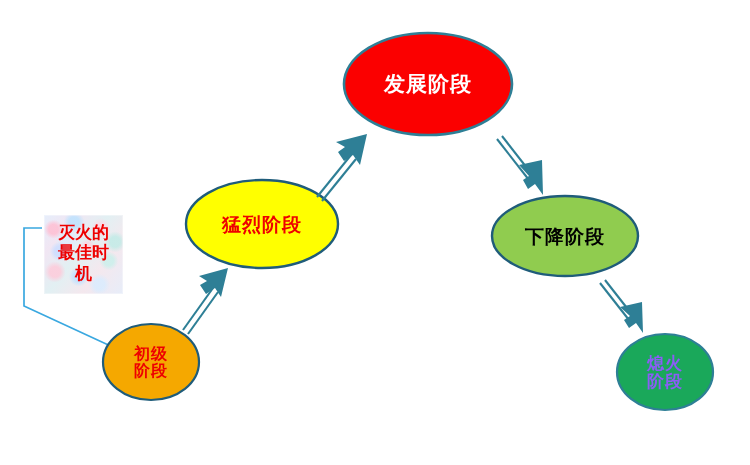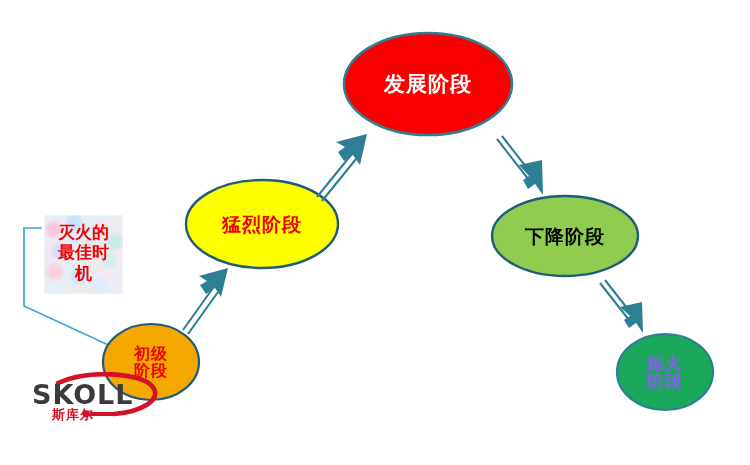--- a/index.html
+++ b/index.html
@@ -151,28 +151,14 @@
 
   <div class="node-label" style="left:617px; top:334px; width:96px; height:76px; color:#8b5cf6; font-size:17px;">熄火
 阶段</div>
 
   <div class="callout-box">
     <div class="callout-text">灭火的
 最佳时
 机</div>
   </div>
 
-  <div class="logo">
-    <svg class="logo-svg" width="140" height="52" viewBox="0 0 140 52" xmlns="http://www.w3.org/2000/svg">
-
-      <path d="M 30 11 C 60 -3, 112 1, 124 14 C 136 28, 112 40, 86 42" fill="none" stroke="#d4102a" stroke-width="4.6" stroke-linecap="round"></path>
-
-      <path d="M 86 42 L 63 42" fill="none" stroke="#d4102a" stroke-width="4.2" stroke-linecap="round"></path>
-
-      <circle cx="58" cy="42" r="3.4" fill="#d4102a"></circle>
-
-      <text x="4" y="32" font-family="'DejaVu Sans','Liberation Sans',sans-serif" font-size="27" font-weight="bold" fill="#3b3b3b" letter-spacing="1">SKOLL</text>
-
-      <text x="24" y="47" font-family="'DejaVu Sans','Liberation Sans',sans-serif" font-size="13" font-weight="bold" fill="#d4102a" letter-spacing="1">斯库尔</text>
-    </svg>
-  </div>
 
 </div>
 
 </body></html>

